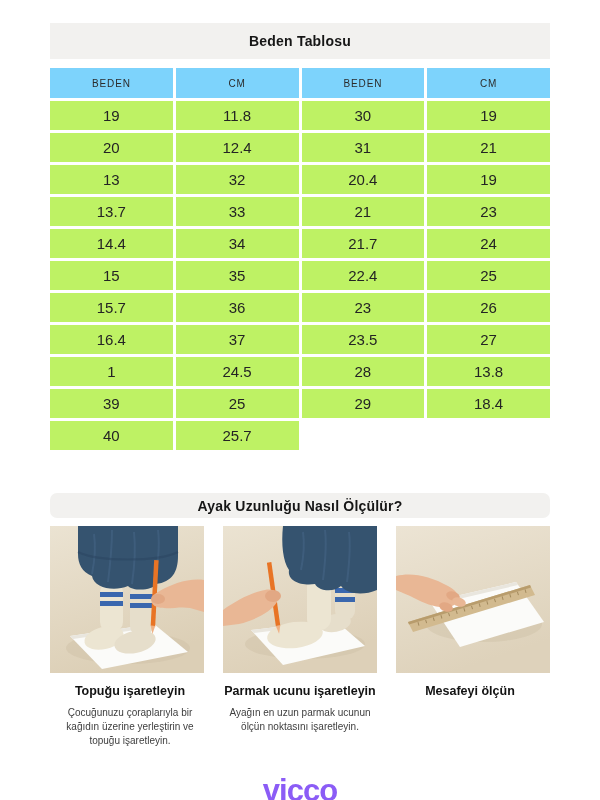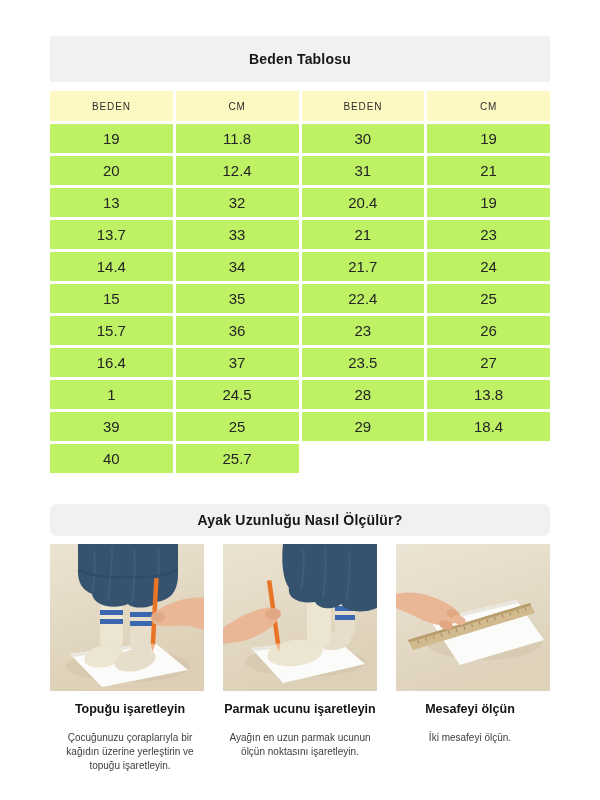--- a/index.html
+++ b/index.html
@@ -1,39 +1,39 @@
 <!DOCTYPE html>
 <html><head>
 <meta charset="utf-8">
 <style>
   * { margin:0; padding:0; box-sizing:border-box; }
   html,body { width:600px; height:800px; background:#ffffff; overflow:hidden;
               font-family:"Liberation Sans", sans-serif; color:#1f1f1f; }
   .wrap { width:500px; margin:0 auto; }
 
-  .section-title { margin-top:36px; height:46px; background:#f2f1ef;
+  .section-title { margin-top:23px; height:36px; background:#f2f1ef;
     display:flex; align-items:center; justify-content:center;
     font-size:14px; font-weight:bold; letter-spacing:.2px; color:#161616; }
 
   .size-grid { margin-top:9px; display:grid; grid-template-columns:repeat(4,1fr);
     gap:3px; background:#ffffff; }
-  .th { height:30px; background:#fef9c3; display:flex; align-items:center; justify-content:center;
+  .th { height:30px; background:#7dd3fc; display:flex; align-items:center; justify-content:center;
     font-size:10px; letter-spacing:.9px; color:#2b2b2b; font-weight:500; }
   .td { height:29px; background:#bef264; display:flex; align-items:center; justify-content:center;
     font-size:15px; color:#242424; }
 
-  .measure-title { margin-top:31px; height:32px;border-radius:7px; }
+  .measure-title { margin-top:43px; height:25px;border-radius:7px; }
 
   .photos { margin-top:8px; display:flex; gap:19px; }
   .photo { width:154px; height:147px; overflow:hidden; background:#e6dcc9; }
   .photo svg { display:block; }
 
   .captions { margin-top:11px; display:flex; gap:10px; }
   .caption { flex:1; text-align:center; }
-  .caption h3 { font-size:12.5px; font-weight:bold; color:#121212; margin-bottom:15px; }
+  .caption h3 { font-size:12.5px; font-weight:bold; color:#121212; margin-bottom:8px; }
   .caption p { font-size:10px; line-height:1.4; color:#3e3e3e; }
 
   .footer { margin-top:27px; text-align:center; }
   .brand { font-size:31px; font-weight:800; letter-spacing:-1px; color:#8b5cf6; line-height:1; }
 </style>
 </head>
 <body>
 
 <div class="wrap">
 
@@ -191,21 +191,20 @@
     <div class="caption">
       <h3>Topuğu işaretleyin</h3>
       <p>Çocuğunuzu çoraplarıyla bir kağıdın üzerine yerleştirin ve topuğu işaretleyin.</p>
     </div>
     <div class="caption">
       <h3>Parmak ucunu işaretleyin</h3>
       <p>Ayağın en uzun parmak ucunun ölçün noktasını işaretleyin.</p>
     </div>
     <div class="caption">
       <h3>Mesafeyi ölçün</h3>
-      <p>İki mesafeyi ölçün.</p>
     </div>
   </div>
 
   <div class="footer">
     <div class="brand">vicco</div>
 
   </div>
 
 </div>
 

